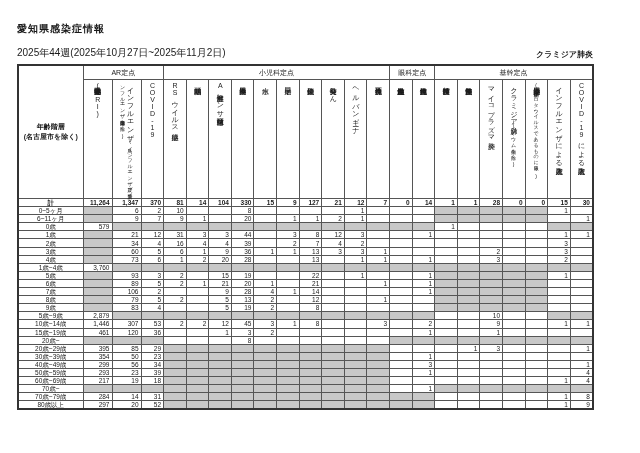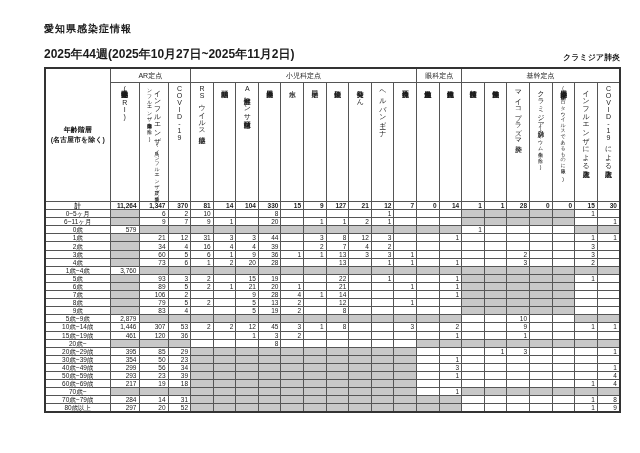--- a/index.html
+++ b/index.html
@@ -1,23 +1,23 @@
 <!DOCTYPE html>
 <html><head>
 <meta charset="utf-8">
 <style>
   html,body{margin:0;padding:0;}
   body{
     width:640px;height:453px;background:#ffffff;overflow:hidden;
     font-family:"Liberation Sans","DejaVu Sans",sans-serif;color:#1a1a1a;
   }
-  .page{position:absolute;left:44px;top:22px;width:578px;}
+  .page{position:absolute;left:17px;top:22px;width:578px;}
   .doc-title{font-size:10px;font-weight:bold;letter-spacing:1px;margin:0 0 10px 0;}
   .sub-row{display:flex;justify-content:space-between;align-items:flex-end;margin:0 0 4px 0;}
-  .sub-left{font-size:12px;font-weight:bold;}
+  .sub-left{font-size:10px;font-weight:normal;}
   .sub-right{font-size:8px;font-weight:bold;padding-right:2px;}
   table{border-collapse:collapse;table-layout:fixed;}
   th,td{border:1px solid #555;padding:0;margin:0;box-sizing:border-box;background:#fff;}
   table{border:2px solid #333;}
   thead th{font-weight:normal;}
   .grp{height:13px;font-size:7px;text-align:center;line-height:13px;white-space:nowrap;overflow:hidden;}
   .agehead{font-size:7px;text-align:center;line-height:1.4;font-weight:bold;}
   .vh{
     writing-mode:vertical-rl;text-orientation:upright;
     height:114px;margin:2px auto;line-height:1.05;

